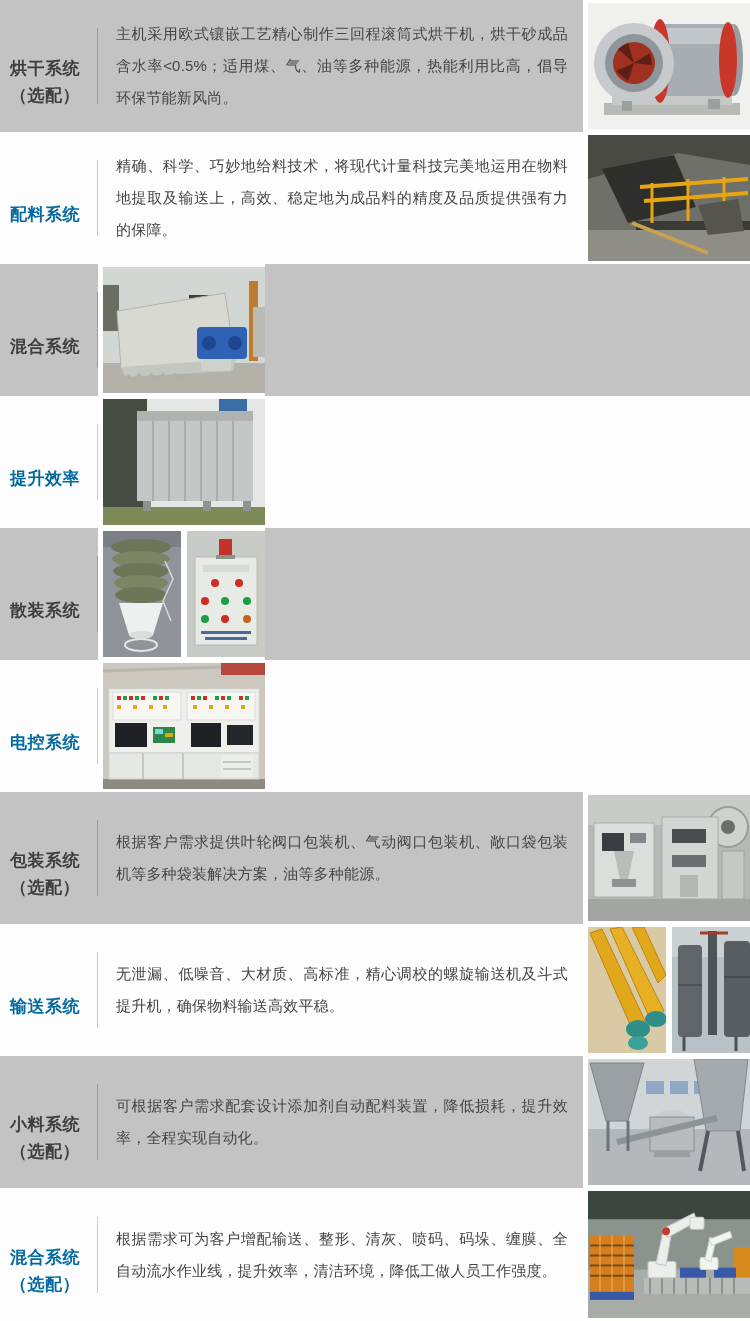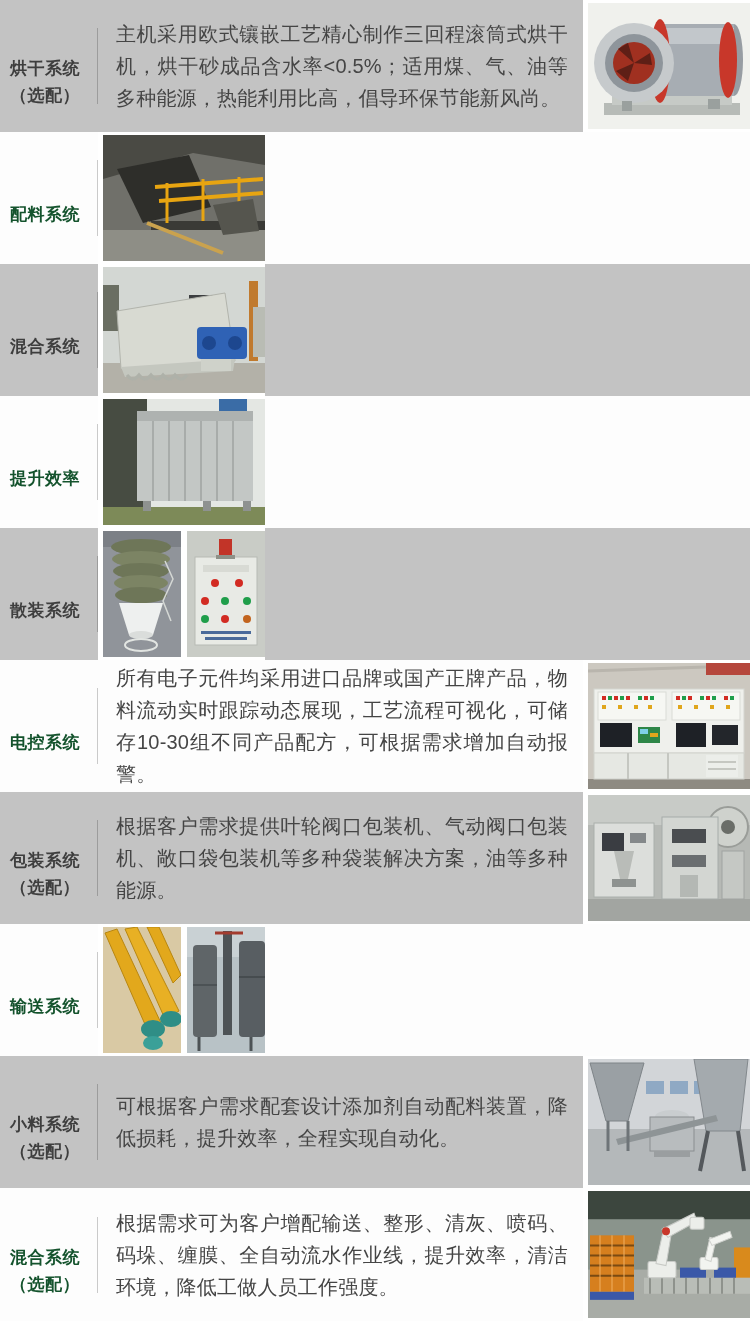--- a/index.html
+++ b/index.html
@@ -3,23 +3,23 @@
 <meta charset="utf-8">
 <style>
   html,body{margin:0;padding:0;background:#fff;}
   #page{width:750px;height:1321px;font-family:"Liberation Sans","DejaVu Sans",sans-serif;overflow:hidden;}
   .row{display:flex;align-items:center;width:750px;height:132px;box-sizing:border-box;}
   .row:last-child{height:133px;}
   .row.gray{background:#c3c3c3;}
   .row.white{background:#fdfdfd;}
   .title-col{flex:none;width:97px;padding-left:10px;box-sizing:border-box;
     font-weight:bold;font-size:17px;line-height:27px;color:#3e3e3e;letter-spacing:0.5px;margin-top:32px;}
-  .title-col.red{color:#14532d;}
+  .title-col.red{color:#0369a1;}
   .divider{flex:none;width:1px;height:76px;background:rgba(0,0,0,0.20);}
-  .desc{flex:1;padding:0 15px 0 18px;font-size:20px;line-height:32px;color:#454545;
+  .desc{flex:1;padding:0 15px 0 18px;font-size:15px;line-height:32px;color:#454545;
     text-align:justify;letter-spacing:0.2px;}
   .photo{flex:none;width:167px;height:100%;background:#fff;padding:3px 0 3px 5px;box-sizing:border-box;}
   .photo svg{display:block;width:162px;height:100%;}
 </style>
 </head>
 <body>
 
 <div id="page">
 
   <div class="row gray">
@@ -50,20 +50,21 @@
       </svg>
     </div>
   </div>
 
   <div class="row white">
     <div class="title-col red">
       <div>配料系统</div>
       <div></div>
     </div>
     <div class="divider"></div>
+    <div class="desc">精确、科学、巧妙地给料技术，将现代计量科技完美地运用在物料地提取及输送上，高效、稳定地为成品料的精度及品质提供强有力的保障。</div>
     <div class="photo">
       <svg viewBox="0 0 162 126" preserveAspectRatio="none">
         <rect width="162" height="126" fill="#70706a"></rect>
         <polygon points="0,0 162,0 162,30 90,18 0,44" fill="#4a4a44"></polygon>
         <polygon points="14,34 86,20 108,72 40,88" fill="#2e2e2a"></polygon>
         <rect x="48" y="86" width="114" height="9" fill="#3a3a36"></rect>
         <rect x="0" y="95" width="162" height="31" fill="#8e8e86"></rect>
         <line x1="52" y1="52" x2="160" y2="44" stroke="#e8a511" stroke-width="4"></line>
         <line x1="56" y1="66" x2="160" y2="58" stroke="#e8a511" stroke-width="4"></line>
         <line x1="64" y1="48" x2="64" y2="88" stroke="#e8a511" stroke-width="3"></line>
@@ -166,21 +167,20 @@
       </svg>
     </div>
   </div>
 
   <div class="row white">
     <div class="title-col red">
       <div>电控系统</div>
       <div></div>
     </div>
     <div class="divider"></div>
-    <div class="desc">所有电子元件均采用进口品牌或国产正牌产品，物料流动实时跟踪动态展现，工艺流程可视化，可储存10-30组不同产品配方，可根据需求增加自动报警。</div>
     <div class="photo">
       <svg viewBox="0 0 162 126" preserveAspectRatio="none">
         <rect width="162" height="126" fill="#ccc8c0"></rect>
         <rect x="118" y="0" width="44" height="12" fill="#b5473c"></rect>
         <line x1="0" y1="8" x2="118" y2="4" stroke="#b9b5ad" stroke-width="3"></line>
         <rect x="0" y="116" width="162" height="10" fill="#8e8a82"></rect>
         <rect x="6" y="26" width="150" height="64" fill="#eff0ec" stroke="#d4d5d0" stroke-width="1"></rect>
         <rect x="10" y="29" width="68" height="28" fill="#f6f7f3" stroke="#dadbd6" stroke-width="1"></rect>
         <rect x="84" y="29" width="68" height="28" fill="#f6f7f3" stroke="#dadbd6" stroke-width="1"></rect>
         <g fill="#d22b22">
@@ -256,20 +256,21 @@
       </svg>
     </div>
   </div>
 
   <div class="row white">
     <div class="title-col red">
       <div>输送系统</div>
       <div></div>
     </div>
     <div class="divider"></div>
+    <div class="desc">无泄漏、低噪音、大材质、高标准，精心调校的螺旋输送机及斗式提升机，确保物料输送高效平稳。</div>
     <div class="photo">
       <svg viewBox="0 0 162 126" preserveAspectRatio="none">
         <rect width="78" height="126" fill="#d9c9a4"></rect>
         <g stroke="#b8860f" stroke-width="1">
           <polygon points="2,6 14,2 58,96 44,102" fill="#e2a81c"></polygon>
           <polygon points="22,2 34,0 76,84 62,92" fill="#e8b024"></polygon>
           <polygon points="44,0 56,0 78,48 70,56" fill="#e2a81c"></polygon>
         </g>
         <ellipse cx="50" cy="102" rx="12" ry="9" fill="#2f8e86"></ellipse>
         <ellipse cx="68" cy="92" rx="11" ry="8" fill="#2f8e86"></ellipse>

